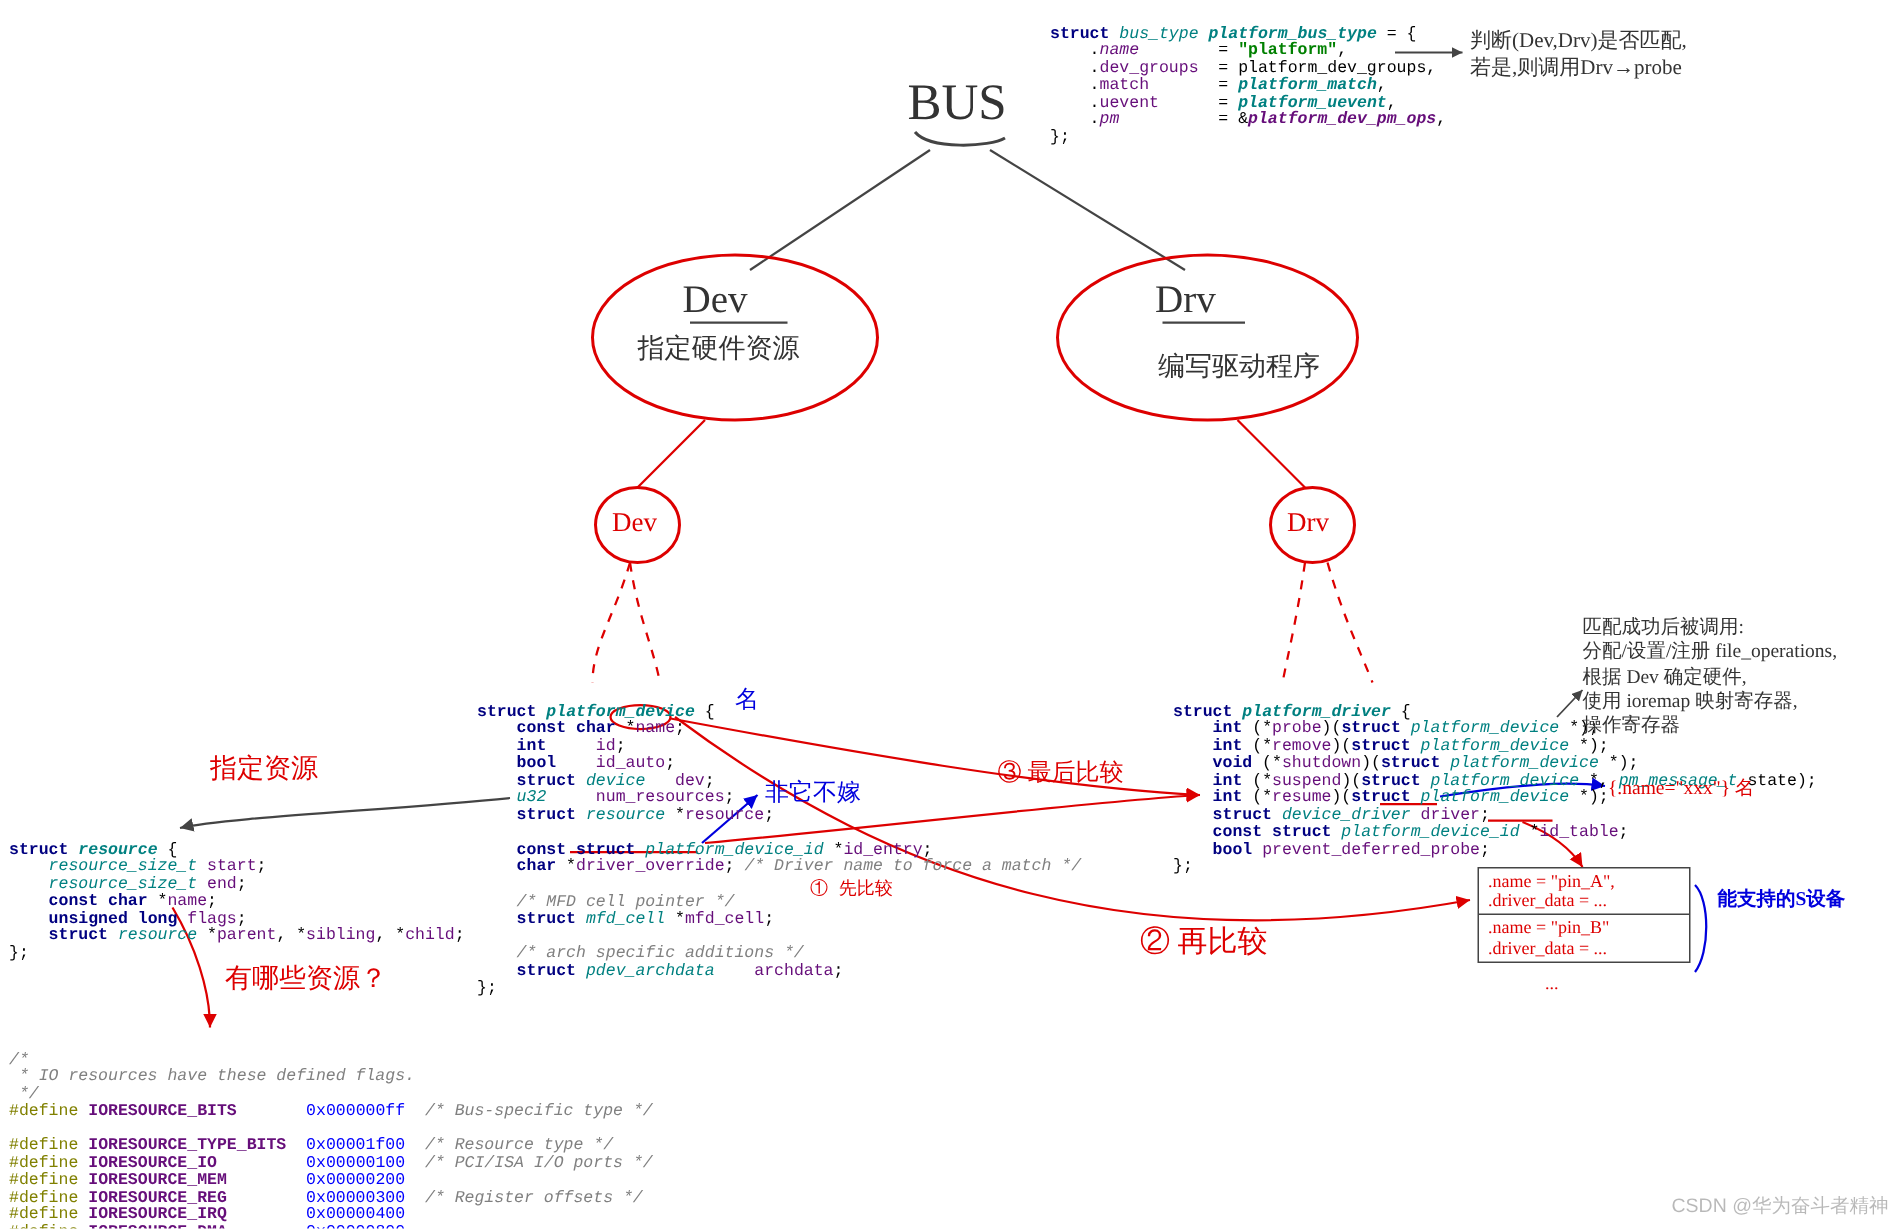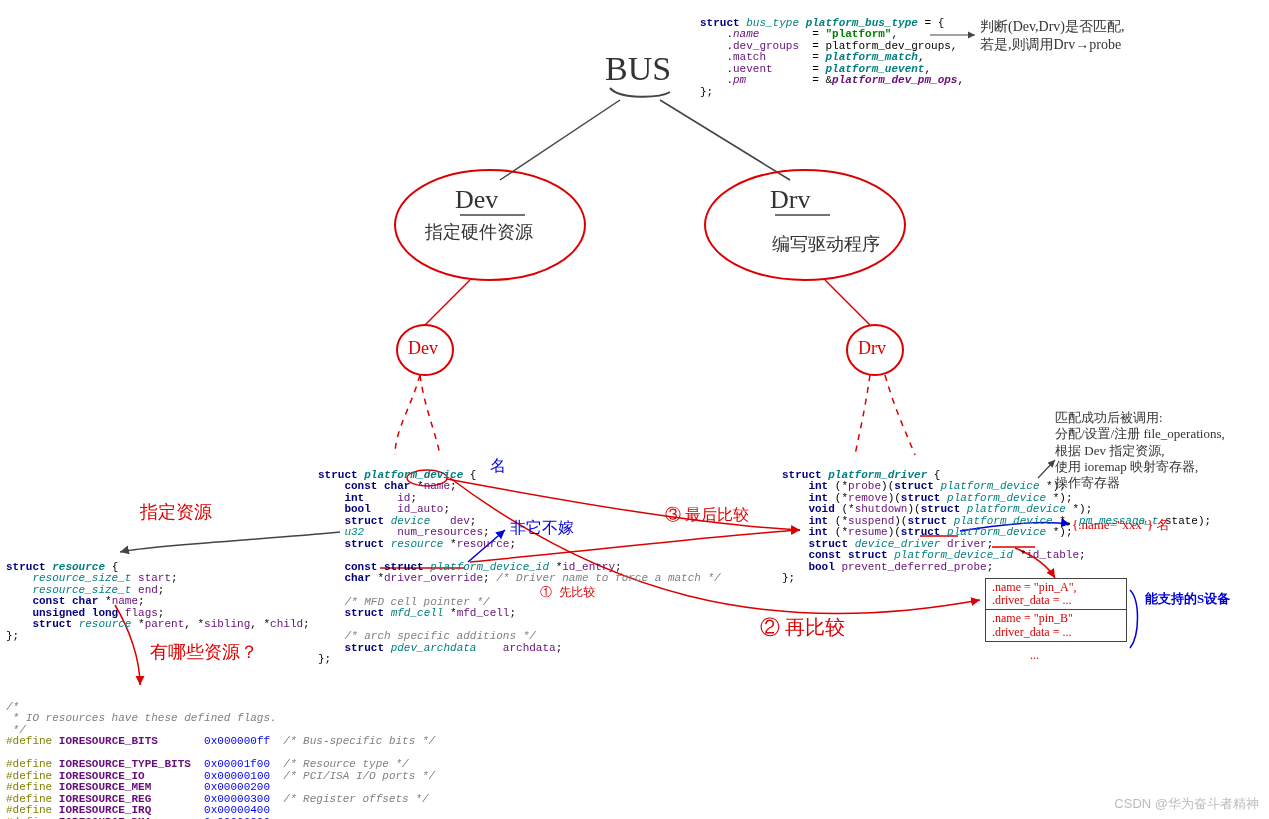--- a/index.html
+++ b/index.html
@@ -173,21 +173,21 @@
     <span class="kw">int</span> (*<span class="mem">resume</span>)(<span class="kw">struct</span> <span class="typ">platform_device</span> *);
     <span class="kw">struct</span> <span class="typ">device_driver</span> <span class="mem">driver</span>;
     <span class="kw">const struct</span> <span class="typ">platform_device_id</span> *<span class="mem">id_table</span>;
     <span class="kw">bool</span> <span class="mem">prevent_deferred_probe</span>;
 };
 </div>
 
 <div class="abs hw hw-black" style="left:1055px; top:410px; font-size:13px; line-height:1.25;">
   <div>匹配成功后被调用:</div>
   <div>分配/设置/注册 file_operations,</div>
-  <div>根据 Dev 指定资源,</div>
+  <div>根据 Dev 确定硬件,</div>
   <div>使用 ioremap 映射寄存器,</div>
   <div>操作寄存器</div>
 </div>
 
 <div class="abs hw hw-red" style="left:1072px; top:516px; font-size:13px;">
   <span>{.name="xxx"} 名</span>
 </div>
 
 <div class="abs table-box" style="left:985px; top:578px; width:140px;">
   <div class="table-row">
@@ -211,21 +211,21 @@
     <span class="kw">struct</span> <span class="typ">resource</span> *<span class="mem">parent</span>, *<span class="mem">sibling</span>, *<span class="mem">child</span>;
 };
 </div>
 
 <div class="abs hw hw-red" style="left:150px; top:640px; font-size:18px;">有哪些资源？</div>
 
 <div class="abs code" style="left:6px; top:690px;">
 <span class="cmt">/*</span>
 <span class="cmt"> * IO resources have these defined flags.</span>
 <span class="cmt"> */</span>
-<span class="def">#define</span> <span class="macro">IORESOURCE_BITS</span>       <span class="num">0x000000ff</span>  <span class="cmt">/* Bus-specific bits */</span>
+<span class="def">#define</span> <span class="macro">IORESOURCE_BITS</span>       <span class="num">0x000000ff</span>  <span class="cmt">/* Bus-specific type */</span>
 
 <span class="def">#define</span> <span class="macro">IORESOURCE_TYPE_BITS</span>  <span class="num">0x00001f00</span>  <span class="cmt">/* Resource type */</span>
 <span class="def">#define</span> <span class="macro">IORESOURCE_IO</span>         <span class="num">0x00000100</span>  <span class="cmt">/* PCI/ISA I/O ports */</span>
 <span class="def">#define</span> <span class="macro">IORESOURCE_MEM</span>        <span class="num">0x00000200</span>
 <span class="def">#define</span> <span class="macro">IORESOURCE_REG</span>        <span class="num">0x00000300</span>  <span class="cmt">/* Register offsets */</span>
 <span class="def">#define</span> <span class="macro">IORESOURCE_IRQ</span>        <span class="num">0x00000400</span>
 <span class="def">#define</span> <span class="macro">IORESOURCE_DMA</span>        <span class="num">0x00000800</span>
          
 </div>
 

